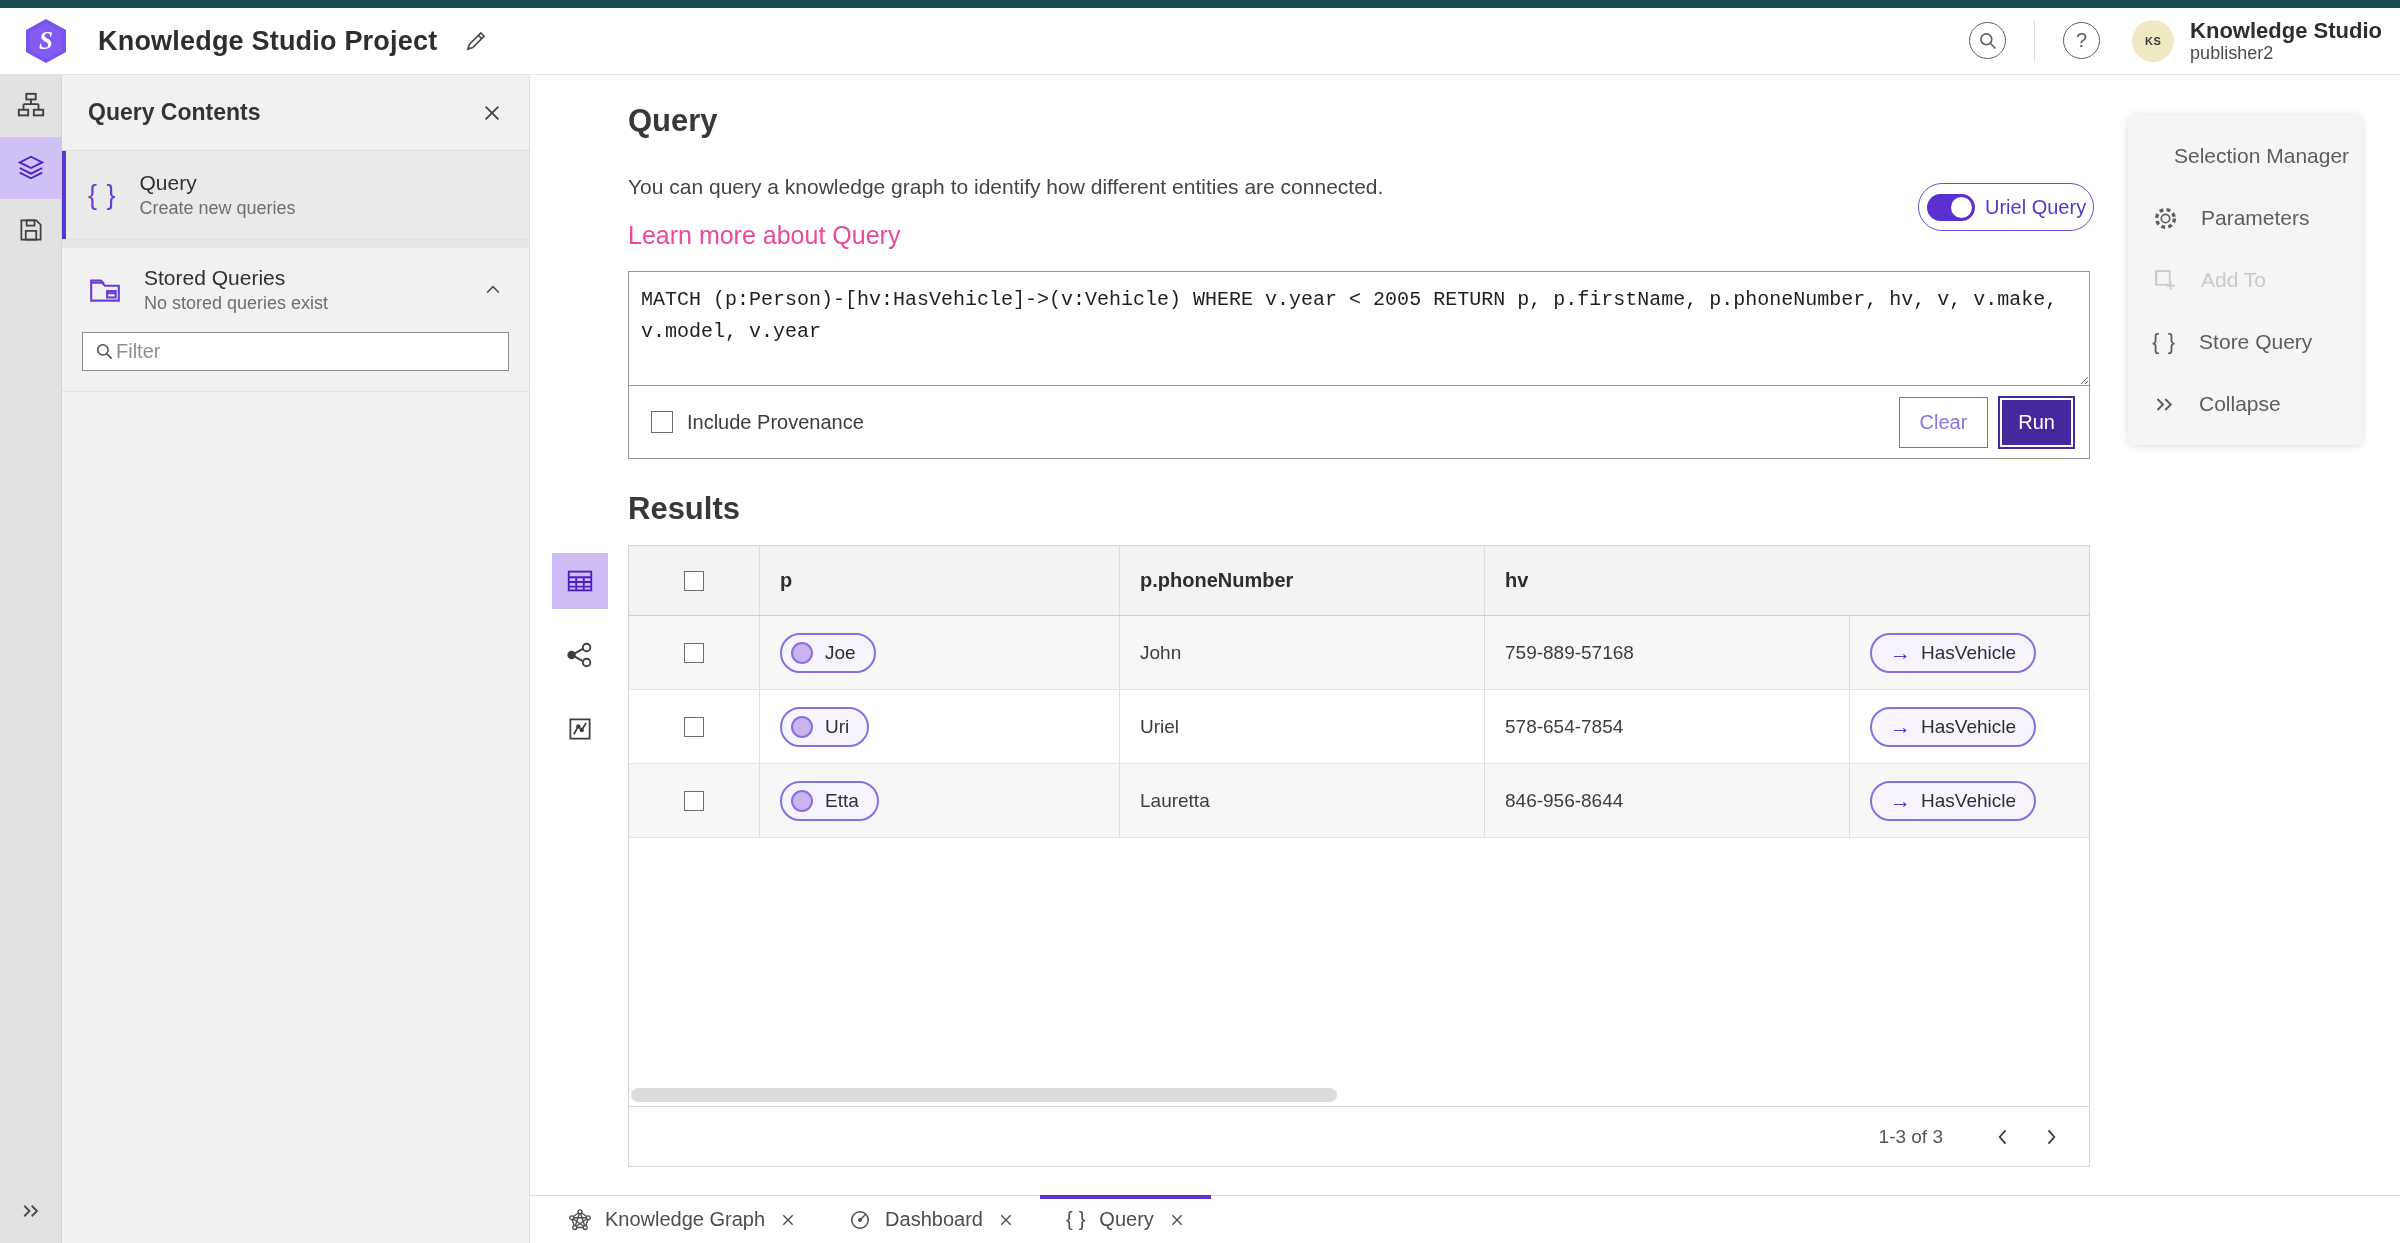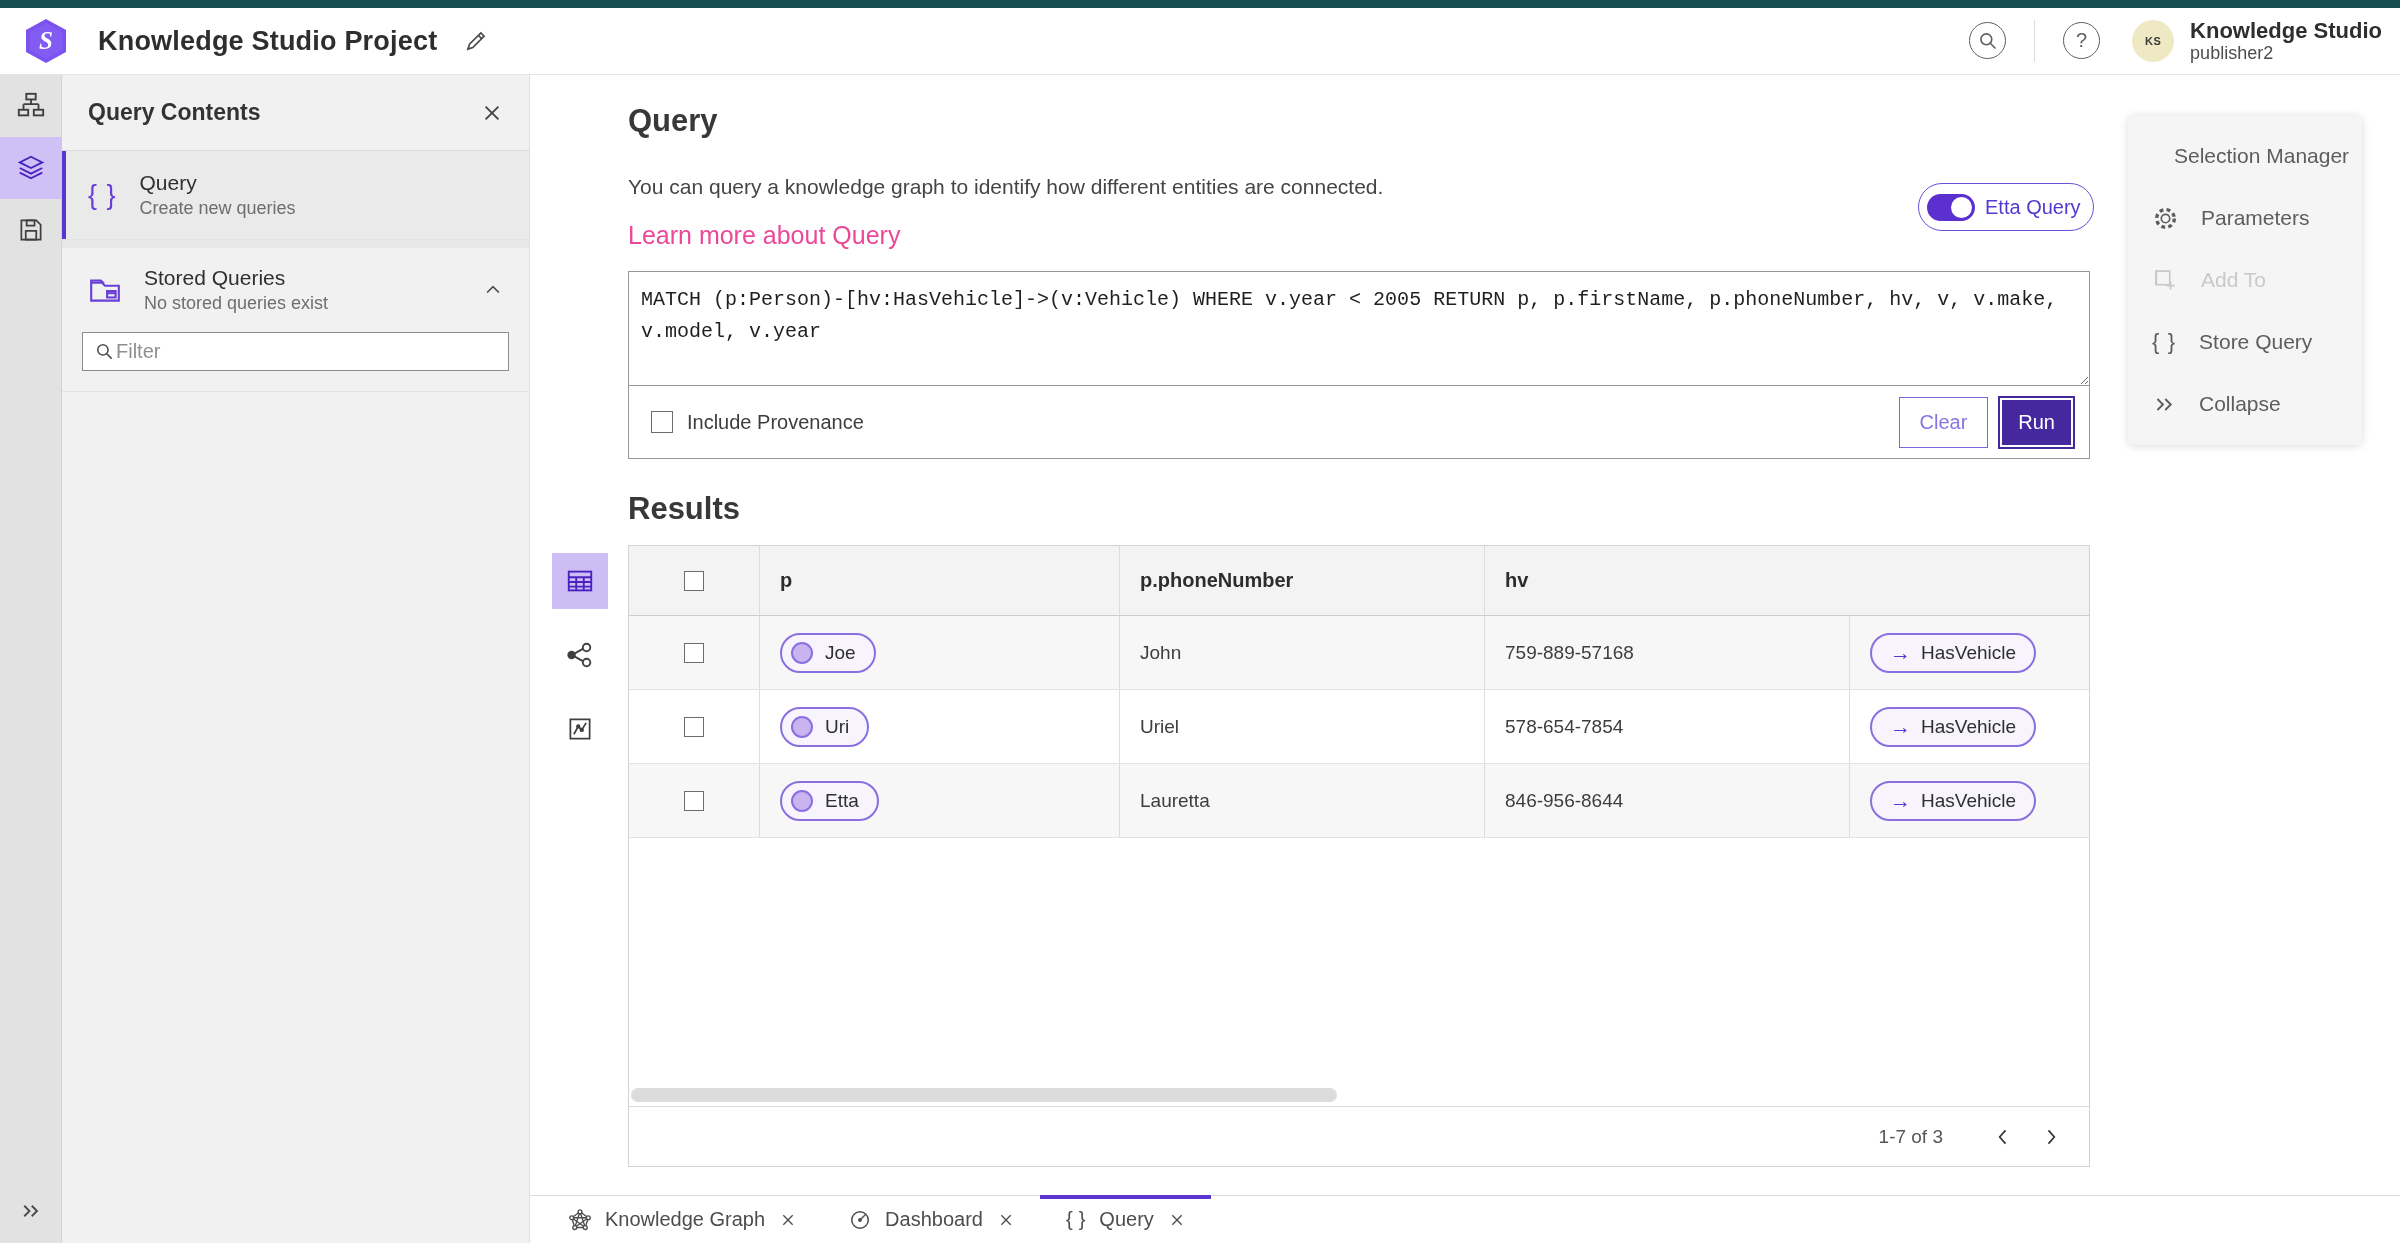--- a/index.html
+++ b/index.html
@@ -317,21 +317,21 @@
 
 <div class="main">
   <div class="q-heading">Query</div>
   <div class="q-desc">You can query a knowledge graph to identify how different entities are connected.</div>
   <div class="q-link">Learn more about Query</div>
 
   <div class="show-query">
     <span class="toggle-track">
         <span class="toggle-knob"></span>
       </span>
-    <span class="show-query-label">Etta Query</span>
+    <span class="show-query-label">Uriel Query</span>
   </div>
 
   <div class="query-box">
     <textarea class="query-textarea" spellcheck="false" style="">MATCH (p:Person)-[hv:HasVehicle]-&gt;(v:Vehicle) WHERE v.year &lt; 2005 RETURN p, p.firstName, p.phoneNumber, hv, v, v.make, v.model, v.year</textarea>
     <div class="query-controls">
       <span class="checkbox"></span>
       <span class="check-label">Include Provenance</span>
       <button class="btn btn-clear">Clear</button>
       <button class="btn btn-run">Run</button>
     </div>
@@ -450,21 +450,21 @@
           <span class="pill-label">HasVehicle</span>
         </span>
       </div>
     </div>
 
     <div class="table-filler"></div>
     <div class="hscroll">
       <div class="hscroll-thumb"></div>
     </div>
     <div class="pagination">
-      <span class="page-info">1-7 of 3</span>
+      <span class="page-info">1-3 of 3</span>
       <span class="page-btn">
         <svg width="20" height="20" viewBox="0 0 24 24" fill="none" stroke="currentColor" stroke-width="2">
             <path d="M15 4 L8 12 L15 20"></path>
           </svg>
       </span>
       <span class="page-btn">
         <svg width="20" height="20" viewBox="0 0 24 24" fill="none" stroke="currentColor" stroke-width="2">
             <path d="M9 4 L16 12 L9 20"></path>
           </svg>
       </span>

